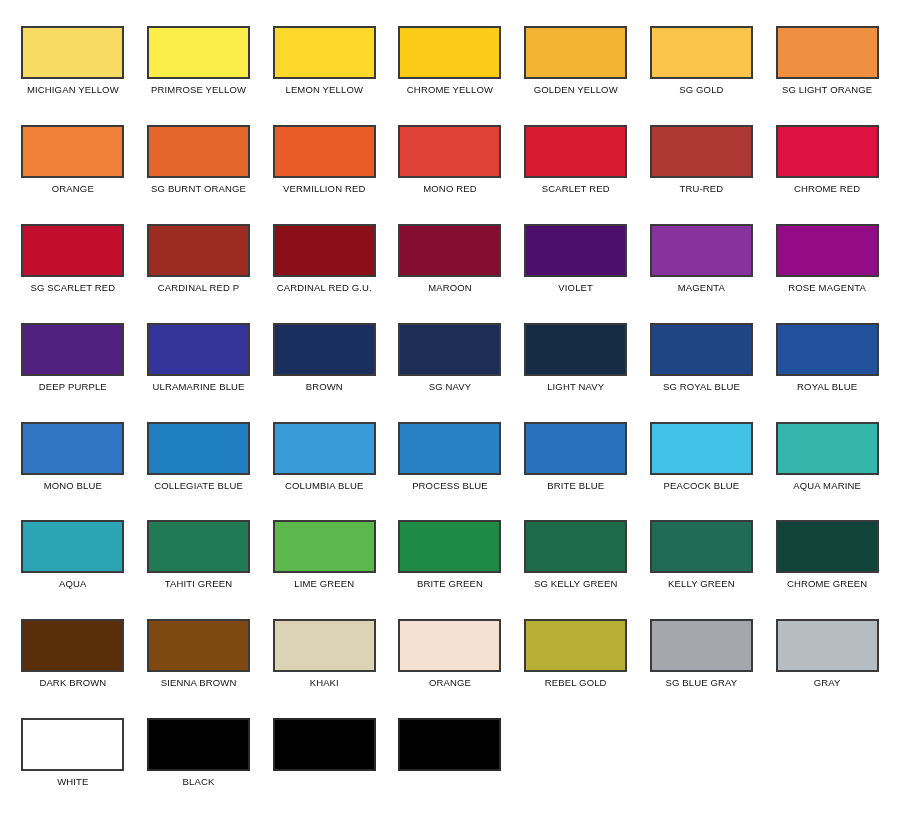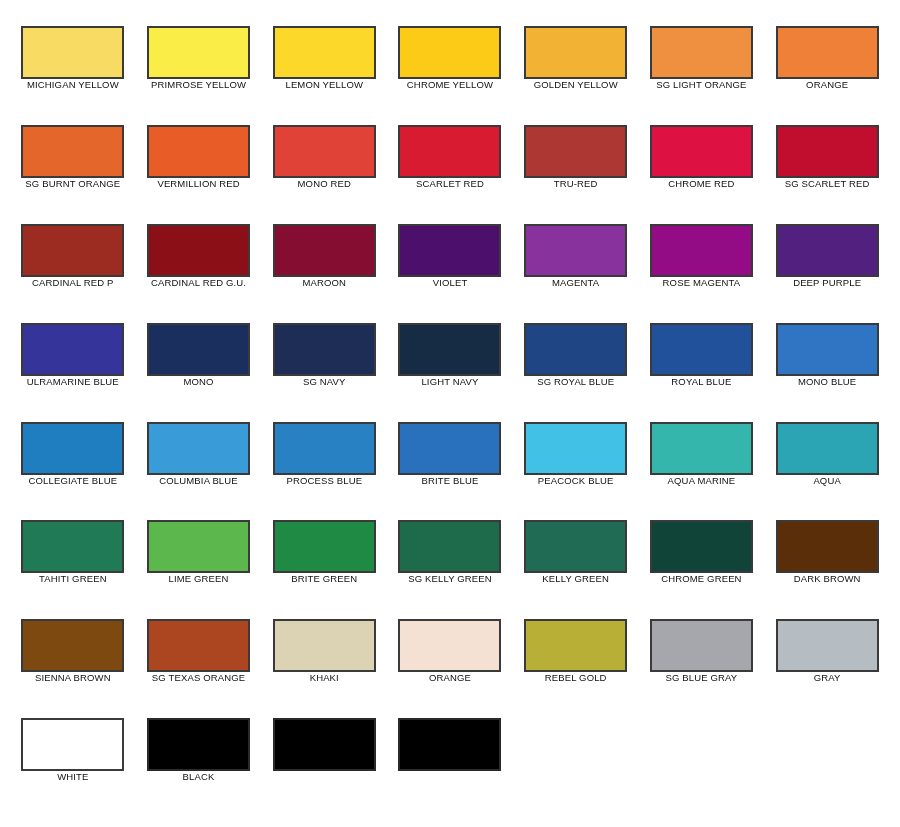--- a/index.html
+++ b/index.html
@@ -41,20 +41,21 @@
     width: 103px;
     height: 53px;
     border: 2px solid #3a3a3a;
     box-sizing: border-box;
     flex: none;
   }
   .swatch.black-sw {
     border-color: #2a2a2a;
   }
   .caption {
+    margin-top: 5px;
     font-size: 9.5px;
     letter-spacing: 0.15px;
     color: #111111;
     text-align: center;
     white-space: nowrap;
     line-height: 11px;
     font-weight: 400;
   }
   .caption.empty {
     height: 11px;
@@ -79,20 +80,24 @@
       </div>
       <div class="cell">
         <div class="swatch" style="background-color: rgb(251, 203, 23);"></div>
         <div class="caption">CHROME YELLOW</div>
       </div>
       <div class="cell">
         <div class="swatch" style="background-color: rgb(242, 178, 52);"></div>
         <div class="caption">GOLDEN YELLOW</div>
       </div>
       <div class="cell">
+        <div class="swatch" style="background-color: rgb(250, 196, 74);"></div>
+        <div class="caption">SG GOLD</div>
+      </div>
+      <div class="cell">
         <div class="swatch" style="background-color: rgb(239, 144, 64);"></div>
         <div class="caption">SG LIGHT ORANGE</div>
       </div>
       <div class="cell">
         <div class="swatch" style="background-color: rgb(239, 128, 55);"></div>
         <div class="caption">ORANGE</div>
       </div>
       <div class="cell">
         <div class="swatch" style="background-color: rgb(228, 102, 42);"></div>
         <div class="caption">SG BURNT ORANGE</div>
@@ -148,21 +153,21 @@
       <div class="cell">
         <div class="swatch" style="background-color: rgb(82, 32, 127);"></div>
         <div class="caption">DEEP PURPLE</div>
       </div>
       <div class="cell">
         <div class="swatch" style="background-color: rgb(53, 52, 154);"></div>
         <div class="caption">ULRAMARINE BLUE</div>
       </div>
       <div class="cell">
         <div class="swatch" style="background-color: rgb(27, 47, 95);"></div>
-        <div class="caption">MONO</div>
+        <div class="caption">BROWN</div>
       </div>
       <div class="cell">
         <div class="swatch" style="background-color: rgb(29, 45, 85);"></div>
         <div class="caption">SG NAVY</div>
       </div>
       <div class="cell">
         <div class="swatch" style="background-color: rgb(22, 44, 68);"></div>
         <div class="caption">LIGHT NAVY</div>
       </div>
       <div class="cell">
@@ -229,24 +234,20 @@
         <div class="swatch" style="background-color: rgb(17, 68, 56);"></div>
         <div class="caption">CHROME GREEN</div>
       </div>
       <div class="cell">
         <div class="swatch" style="background-color: rgb(90, 46, 9);"></div>
         <div class="caption">DARK BROWN</div>
       </div>
       <div class="cell">
         <div class="swatch" style="background-color: rgb(126, 73, 16);"></div>
         <div class="caption">SIENNA BROWN</div>
-      </div>
-      <div class="cell">
-        <div class="swatch" style="background-color: rgb(171, 70, 32);"></div>
-        <div class="caption">SG TEXAS ORANGE</div>
       </div>
       <div class="cell">
         <div class="swatch" style="background-color: rgb(220, 211, 180);"></div>
         <div class="caption">KHAKI</div>
       </div>
       <div class="cell">
         <div class="swatch" style="background-color: rgb(244, 225, 212);"></div>
         <div class="caption">ORANGE</div>
       </div>
       <div class="cell">

